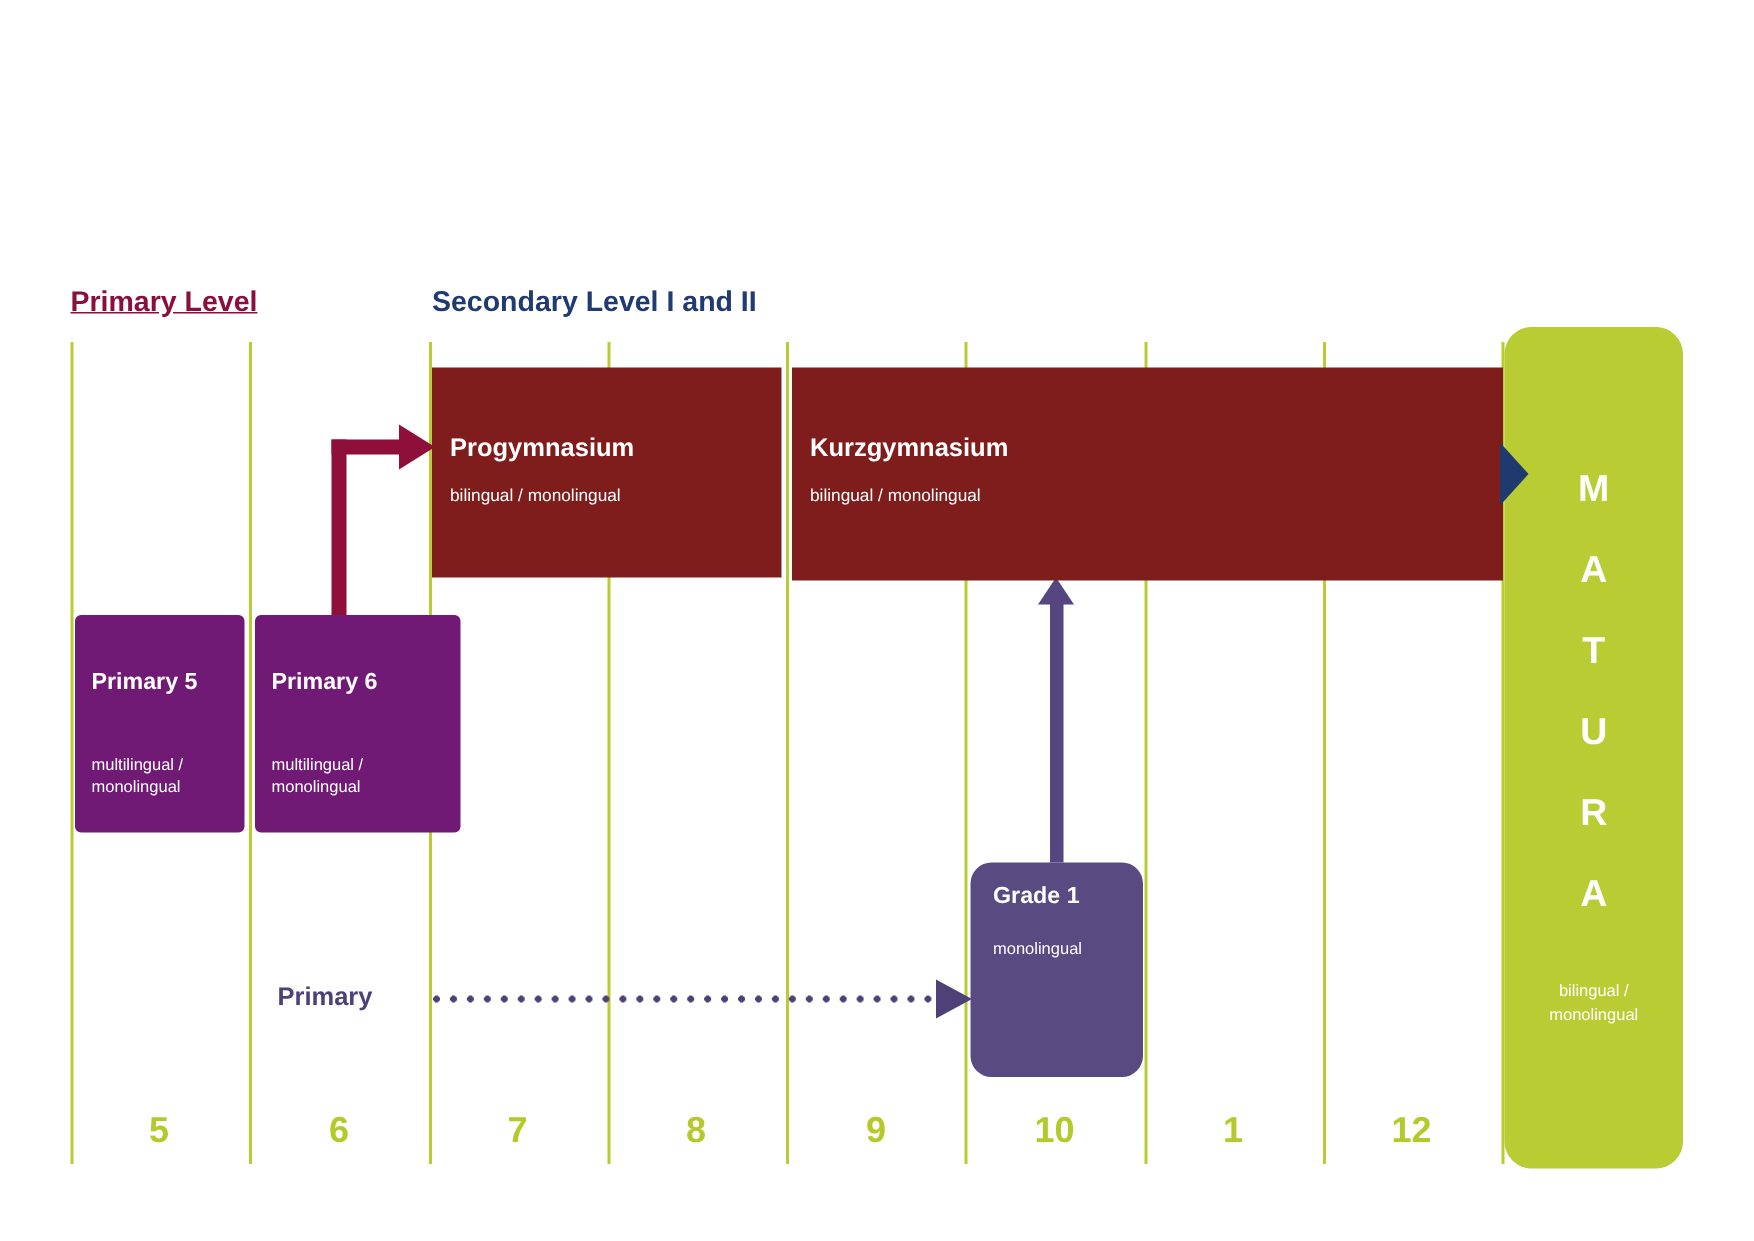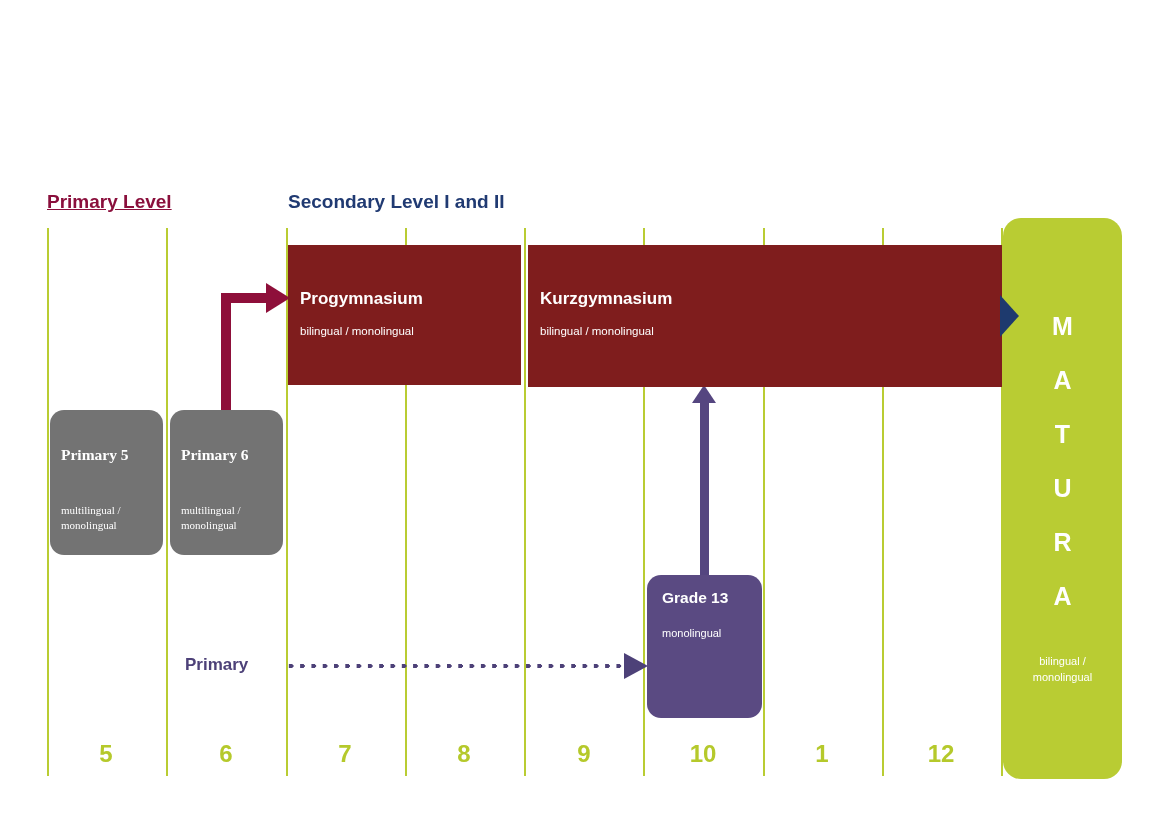--- a/index.html
+++ b/index.html
@@ -41,25 +41,25 @@
   #kurzgymnasium { left:528px; top:245px; width:474px; height:142px; }
   #kurz-arrow-tip {
     position:absolute; left:1000px; top:295px;
     width:0; height:0;
     border-left:19px solid #1e3a6e;
     border-top:21px solid transparent;
     border-bottom:21px solid transparent;
     z-index:3;
   }
 
-  .maroon-box { background:#737373; border-radius:14px; padding:36px 8px 0 11px;font-family:Liberation Serif, serif; }
+  .maroon-box { background:#701a75; border-radius:4px; padding:36px 8px 0 11px; }
   .maroon-box .box-title { font-size:15.5px; }
   .maroon-box .box-sub { font-size:11px; margin-top:39px; line-height:1.35; }
   #primary5 { left:50px; top:410px; width:113px; height:145px; }
-  #primary6 { left:170px; top:410px; width:113px; height:145px; }
+  #primary6 { left:170px; top:410px; width:137px; height:145px; }
 
   .purple-box { background:#5a4a82; border-radius:14px; padding:14px 8px 0 15px; }
   .purple-box .box-title { font-size:15.5px; }
   .purple-box .box-sub { font-size:11px; margin-top:20px; }
   #grade10 { left:647px; top:575px; width:115px; height:143px; z-index:2; }
 
   #matura {
     left:1003px; top:218px; width:119px; height:561px;
     background:#b9cc33; border-radius:18px; padding:0;
   }
@@ -163,21 +163,21 @@
 monolingual</div>
   </div>
 
   <div class="box maroon-box" id="primary6">
     <div class="box-title">Primary 6</div>
     <div class="box-sub">multilingual /
 monolingual</div>
   </div>
 
   <div class="box purple-box" id="grade10">
-    <div class="box-title">Grade 13</div>
+    <div class="box-title">Grade 1</div>
     <div class="box-sub">monolingual</div>
   </div>
 
   <div class="external-label">Primary</div>
   <div class="dotted-line"></div>
   <div class="dotted-head"></div>
 
   <div class="box" id="matura">
     <div class="matura-letters">
       <div class="matura-letter">M</div>

